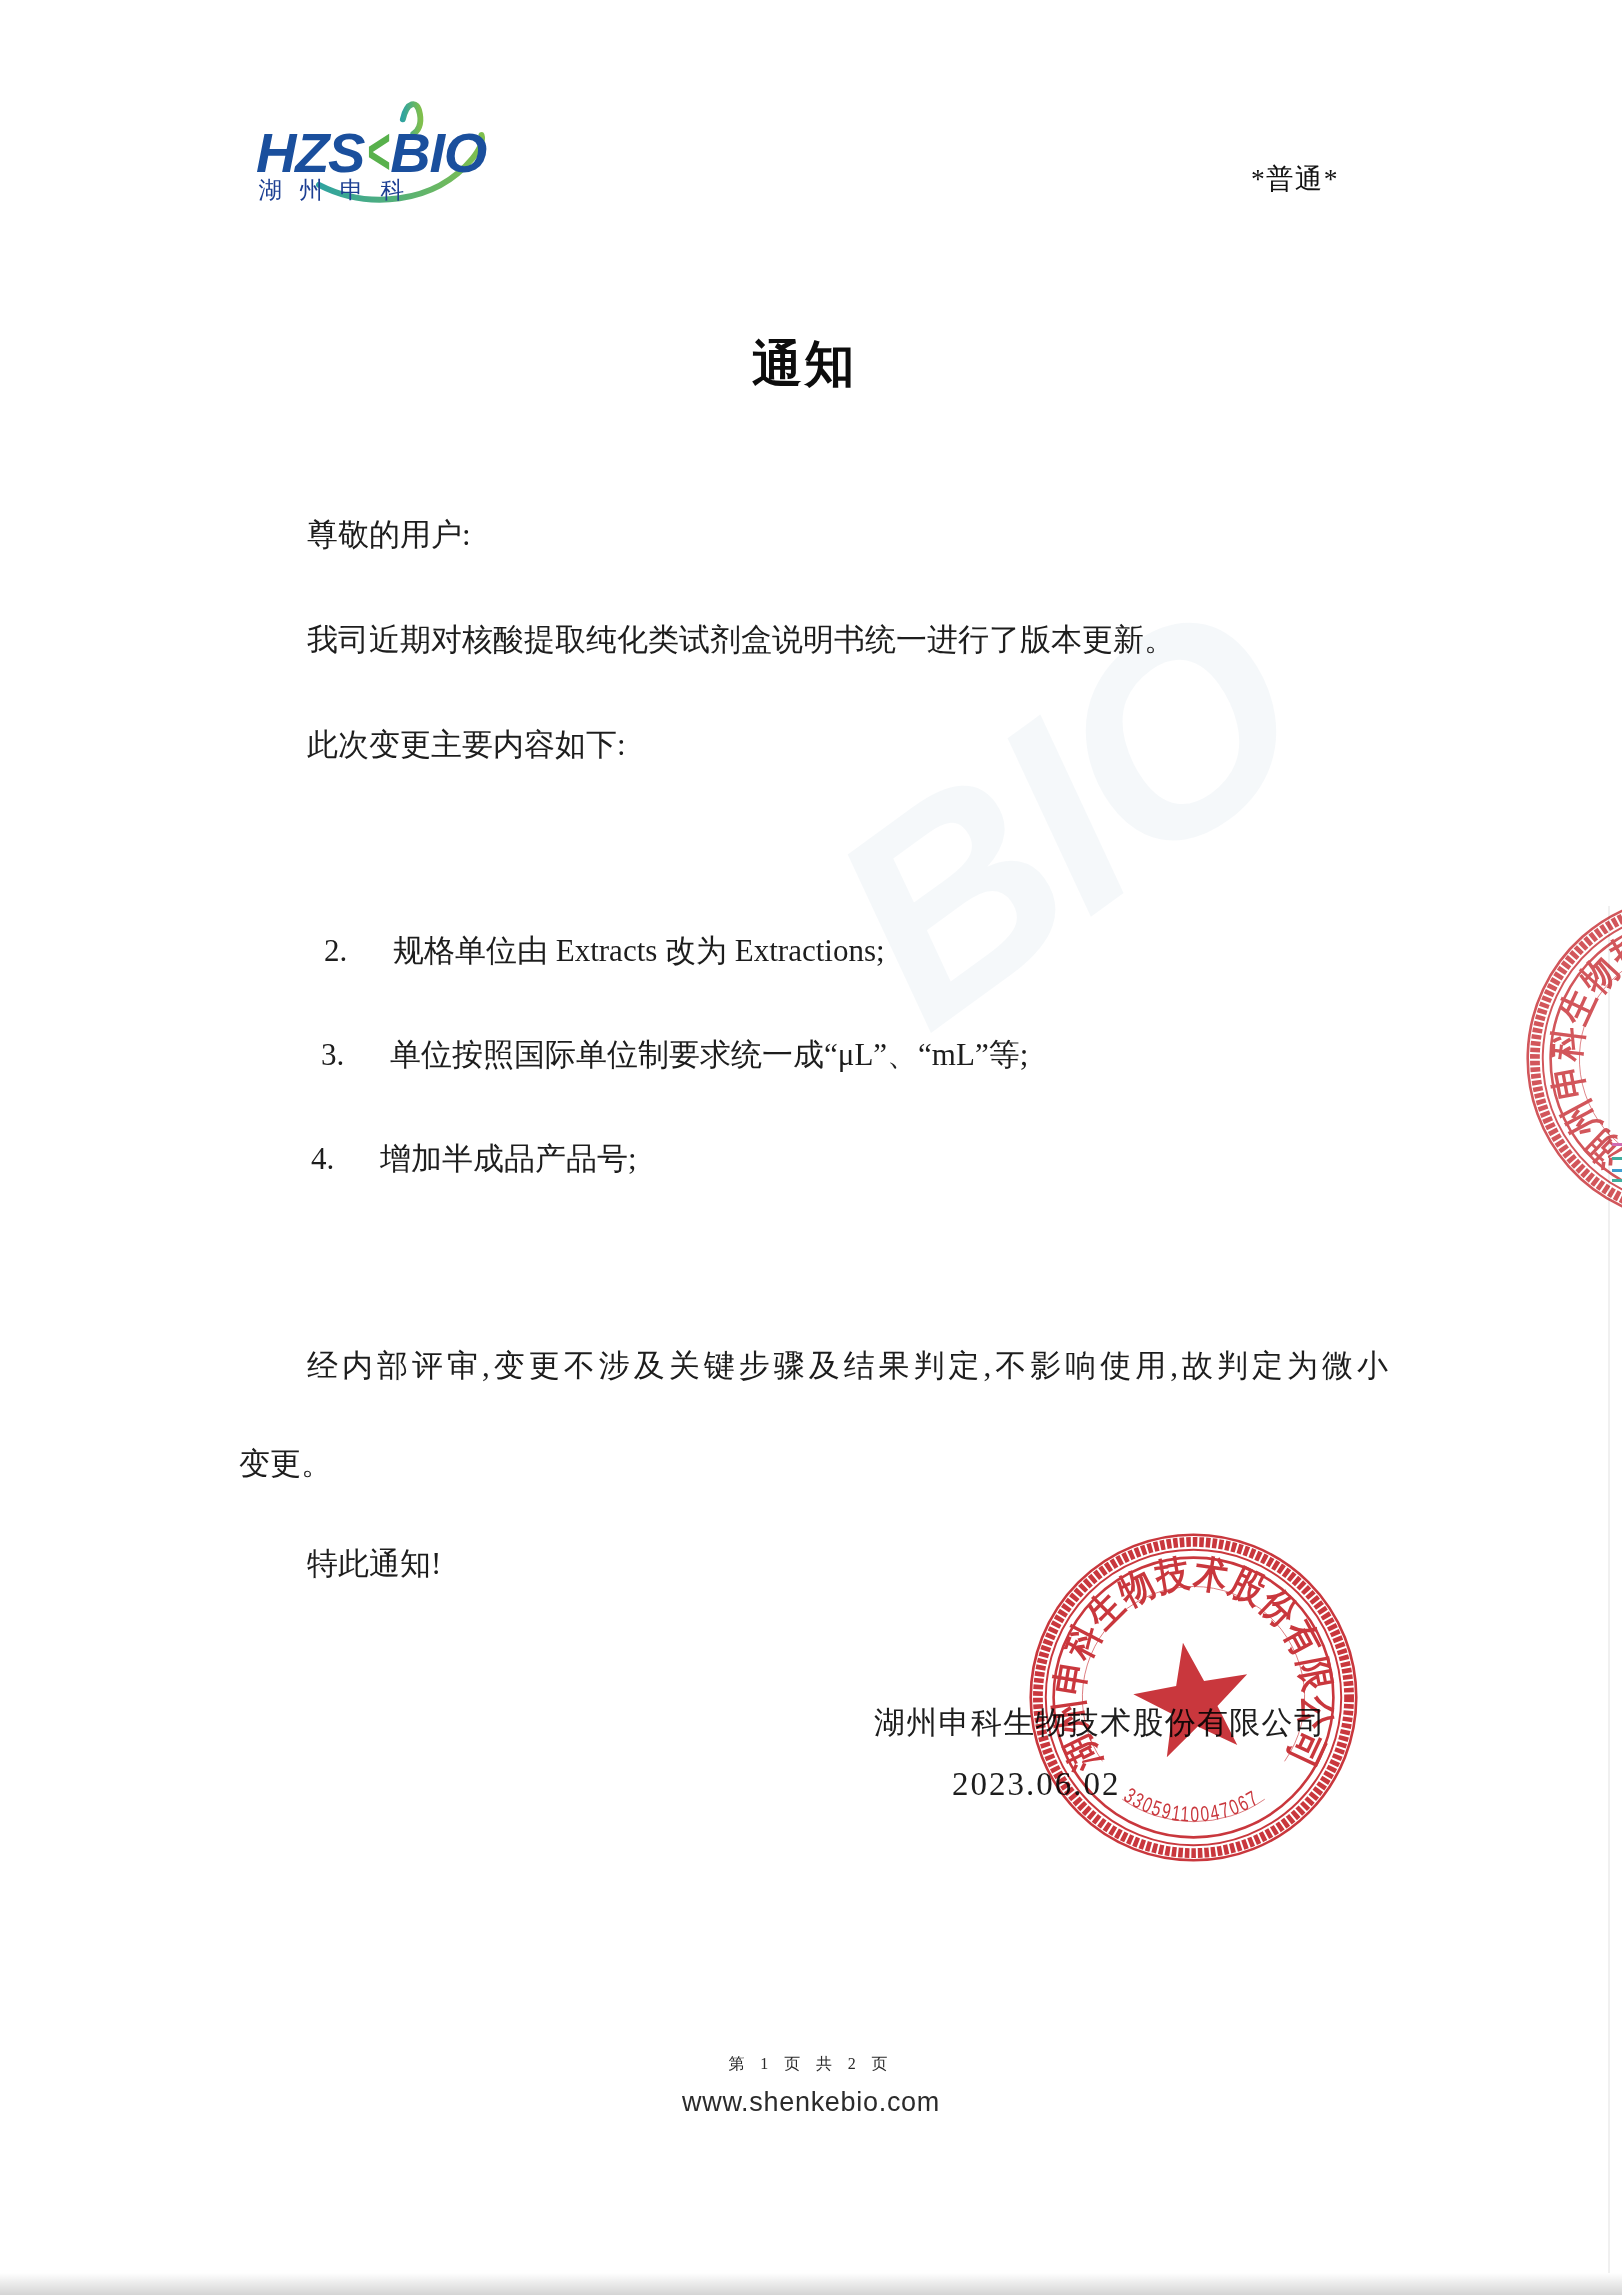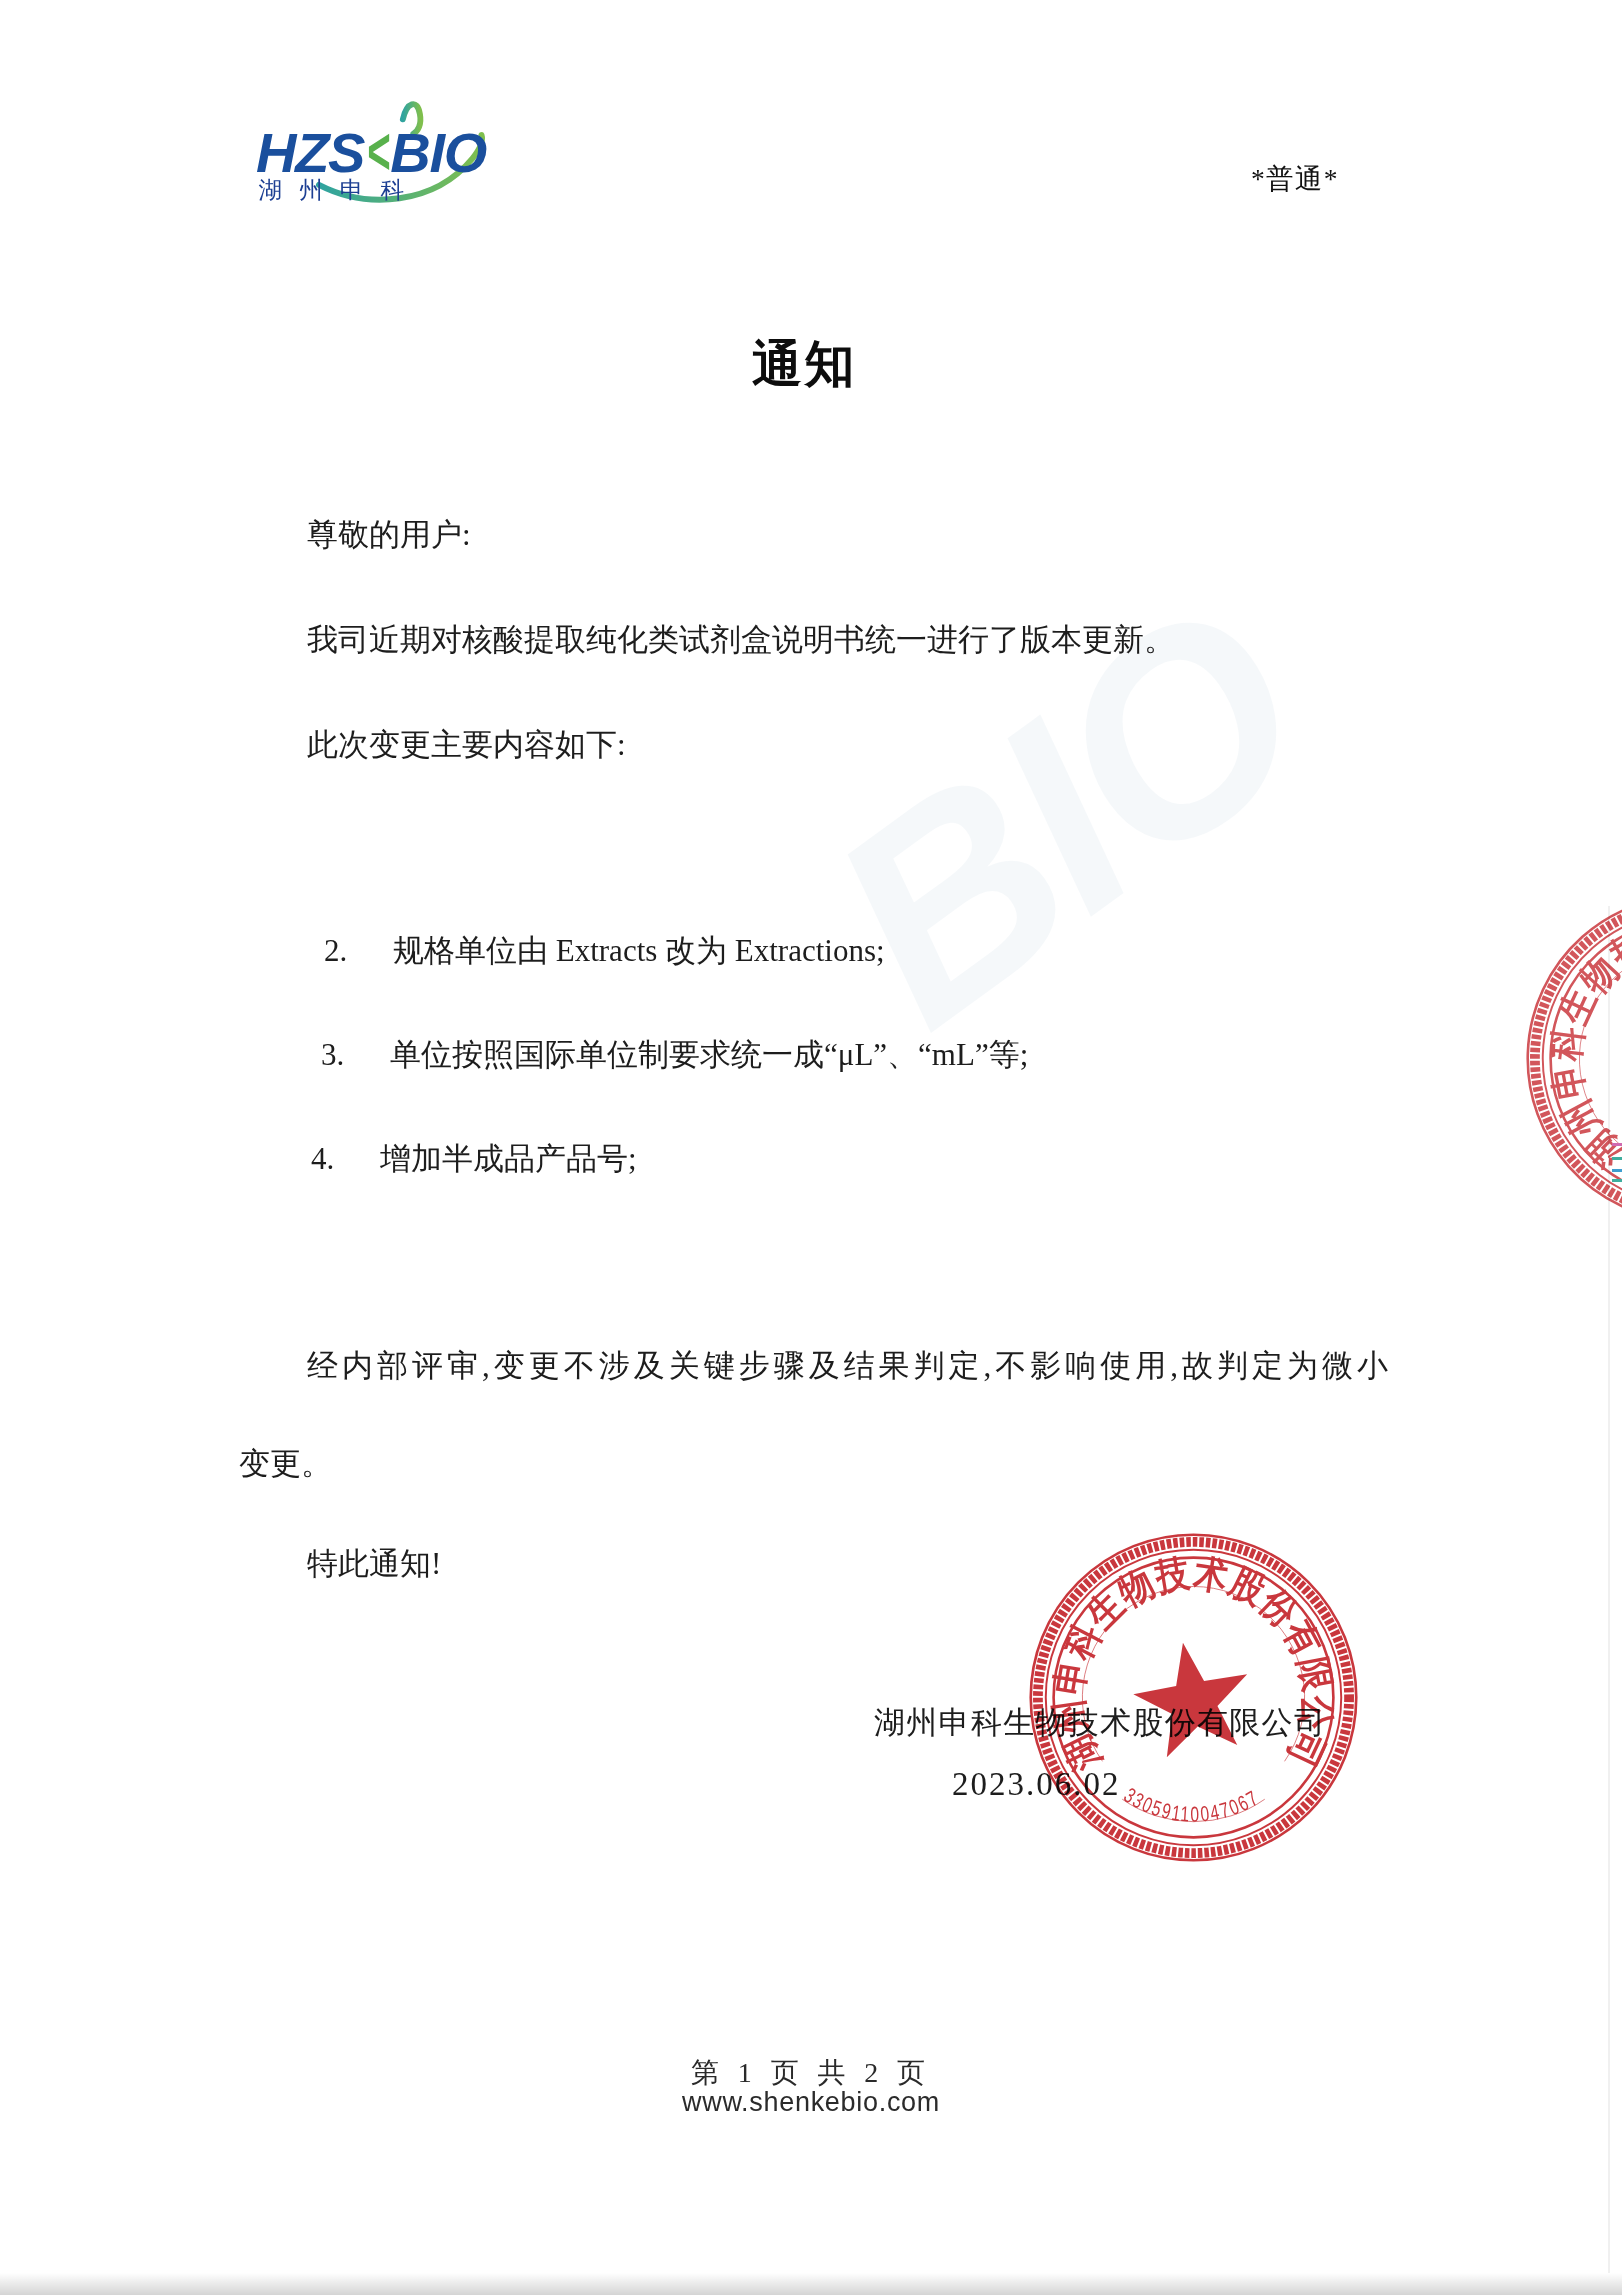--- a/index.html
+++ b/index.html
@@ -26,21 +26,21 @@
     font-weight:700;font-size:50px;color:#0d0d0d;letter-spacing:2.6px;}
   .bodyline{font-size:31px;white-space:nowrap;color:#1d1d1d;}
   .item-num{display:inline-block;width:69px;}
   .justified{white-space:normal;width:1081px;text-align:justify;text-align-last:justify;}
 
   
   .sig-company{left:874px;top:1702px;font-size:31px;letter-spacing:1.3px;}
   .sig-date{left:952px;top:1766px;font-size:33px;letter-spacing:2px;}
 
   
-  .footer-page{left:0;top:2054px;width:1622px;text-align:center;font-size:28px;letter-spacing:5.9px;color:#2a2a2a;}
+  .footer-page{left:0;top:2054px;width:1622px;text-align:center;font-size:16px;letter-spacing:5.9px;color:#2a2a2a;}
   .footer-url{left:0;top:2087px;width:1622px;text-align:center;font-size:27px;color:#2b2b2b;
     font-family:Liberation Sans, sans-serif;letter-spacing:0.7px;}
 
   
   .seal{mix-blend-mode:multiply;}
   .seal-main{left:1017px;top:1521px;width:353px;height:353px;opacity:.92;}
   .seal-edge{left:1514px;top:882px;width:353px;height:353px;opacity:.78;transform:rotate(-20deg);}
   .seal svg{width:100%;height:100%;display:block;}
   .seal circle,.seal path{stroke:#c5262c;}
   .seal text,.seal polygon{fill:#c5262c;}

